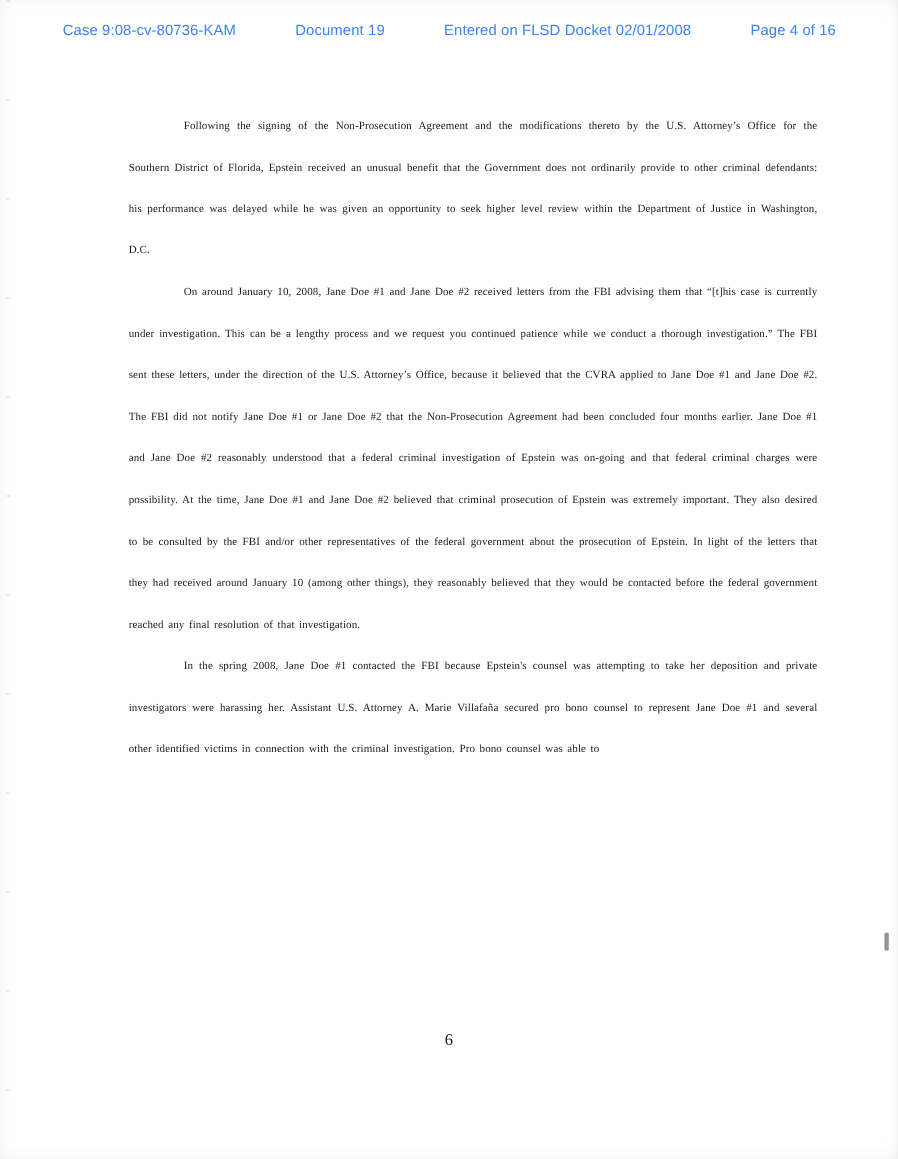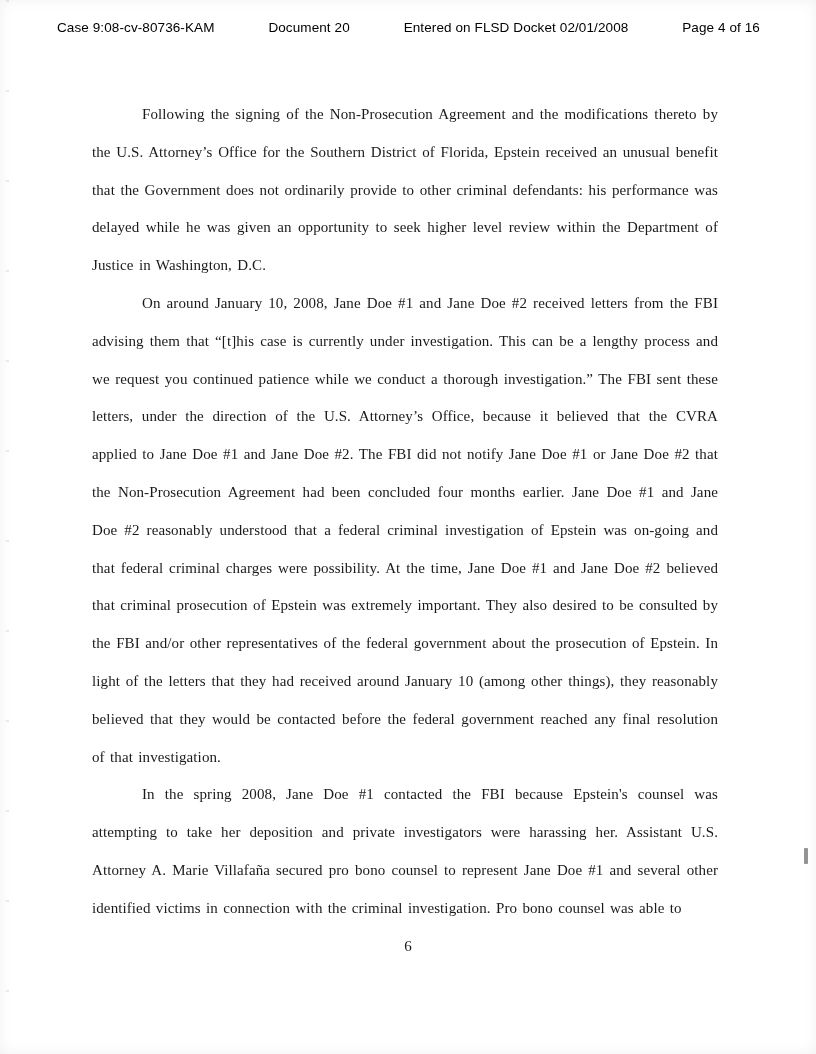--- a/index.html
+++ b/index.html
@@ -39,29 +39,29 @@
   .docket-header {
     position: absolute;
     top: 20px;
     left: 57px;
     right: 56px;
     display: flex;
     justify-content: space-between;
     font-family: "Liberation Sans", sans-serif;
     font-size: 13.5px;
     letter-spacing: 0.1px;
-    color: #000000;
+    color: #3b82f6;
     white-space: nowrap;
   }
   .document-body {
     position: absolute;
     top: 96px;
-    left: 92px;
+    left: 117px;
     width: 626px;
-    font-size: 15px;
+    font-size: 10px;
     line-height: 37.8px;
     text-align: justify;
     letter-spacing: 0.1px;
     word-spacing: 1.5px;
   }
   .document-body p {
     margin: 0;
     text-indent: 50px;
   }
   .page-number-footer {
@@ -77,21 +77,21 @@
 </head>
 <body>
 
 <div class="page">
 
   <div class="scan-edge-left"></div>
   <div class="scan-mark-right"></div>
 
   <div class="docket-header">
     <span>Case 9:08-cv-80736-KAM</span>
-    <span>Document 20</span>
+    <span>Document 19</span>
     <span>Entered on FLSD Docket 02/01/2008</span>
     <span>Page 4 of 16</span>
   </div>
 
   <div class="document-body">
     <p>Following the signing of the Non-Prosecution Agreement and the modifications thereto by the U.S. Attorney’s Office for the Southern District of Florida, Epstein received an unusual benefit that the Government does not ordinarily provide to other criminal defendants: his performance was delayed while he was given an opportunity to seek higher level review within the Department of Justice in Washington, D.C.</p>
     <p>On around January 10, 2008, Jane Doe #1 and Jane Doe #2 received letters from the FBI advising them that “[t]his case is currently under investigation.  This can be a lengthy process and we request you continued patience while we conduct a thorough investigation.”  The FBI sent these letters, under the direction of the U.S. Attorney’s Office, because it believed that the CVRA applied to Jane Doe #1 and Jane Doe #2.  The FBI did not notify Jane Doe #1 or Jane Doe #2 that the Non-Prosecution Agreement had been concluded four months earlier.  Jane Doe #1 and Jane Doe #2 reasonably understood that a federal criminal investigation of Epstein was on-going and that federal criminal charges were possibility.  At the time, Jane Doe #1 and Jane Doe #2 believed that criminal prosecution of Epstein was extremely important.  They also desired to be consulted by the FBI and/or other representatives of the federal government about the prosecution of Epstein.  In light of the letters that they had received around January 10 (among other things), they reasonably believed that they would be contacted before the federal government reached any final resolution of that investigation.</p>
     <p>In the spring 2008, Jane Doe #1 contacted the FBI because Epstein's counsel was attempting to take her deposition and private investigators were harassing her.  Assistant U.S. Attorney A. Marie Villafaña secured pro bono counsel to represent Jane Doe #1 and several other identified victims in connection with the criminal investigation.  Pro bono counsel was able to</p>
   </div>
 

